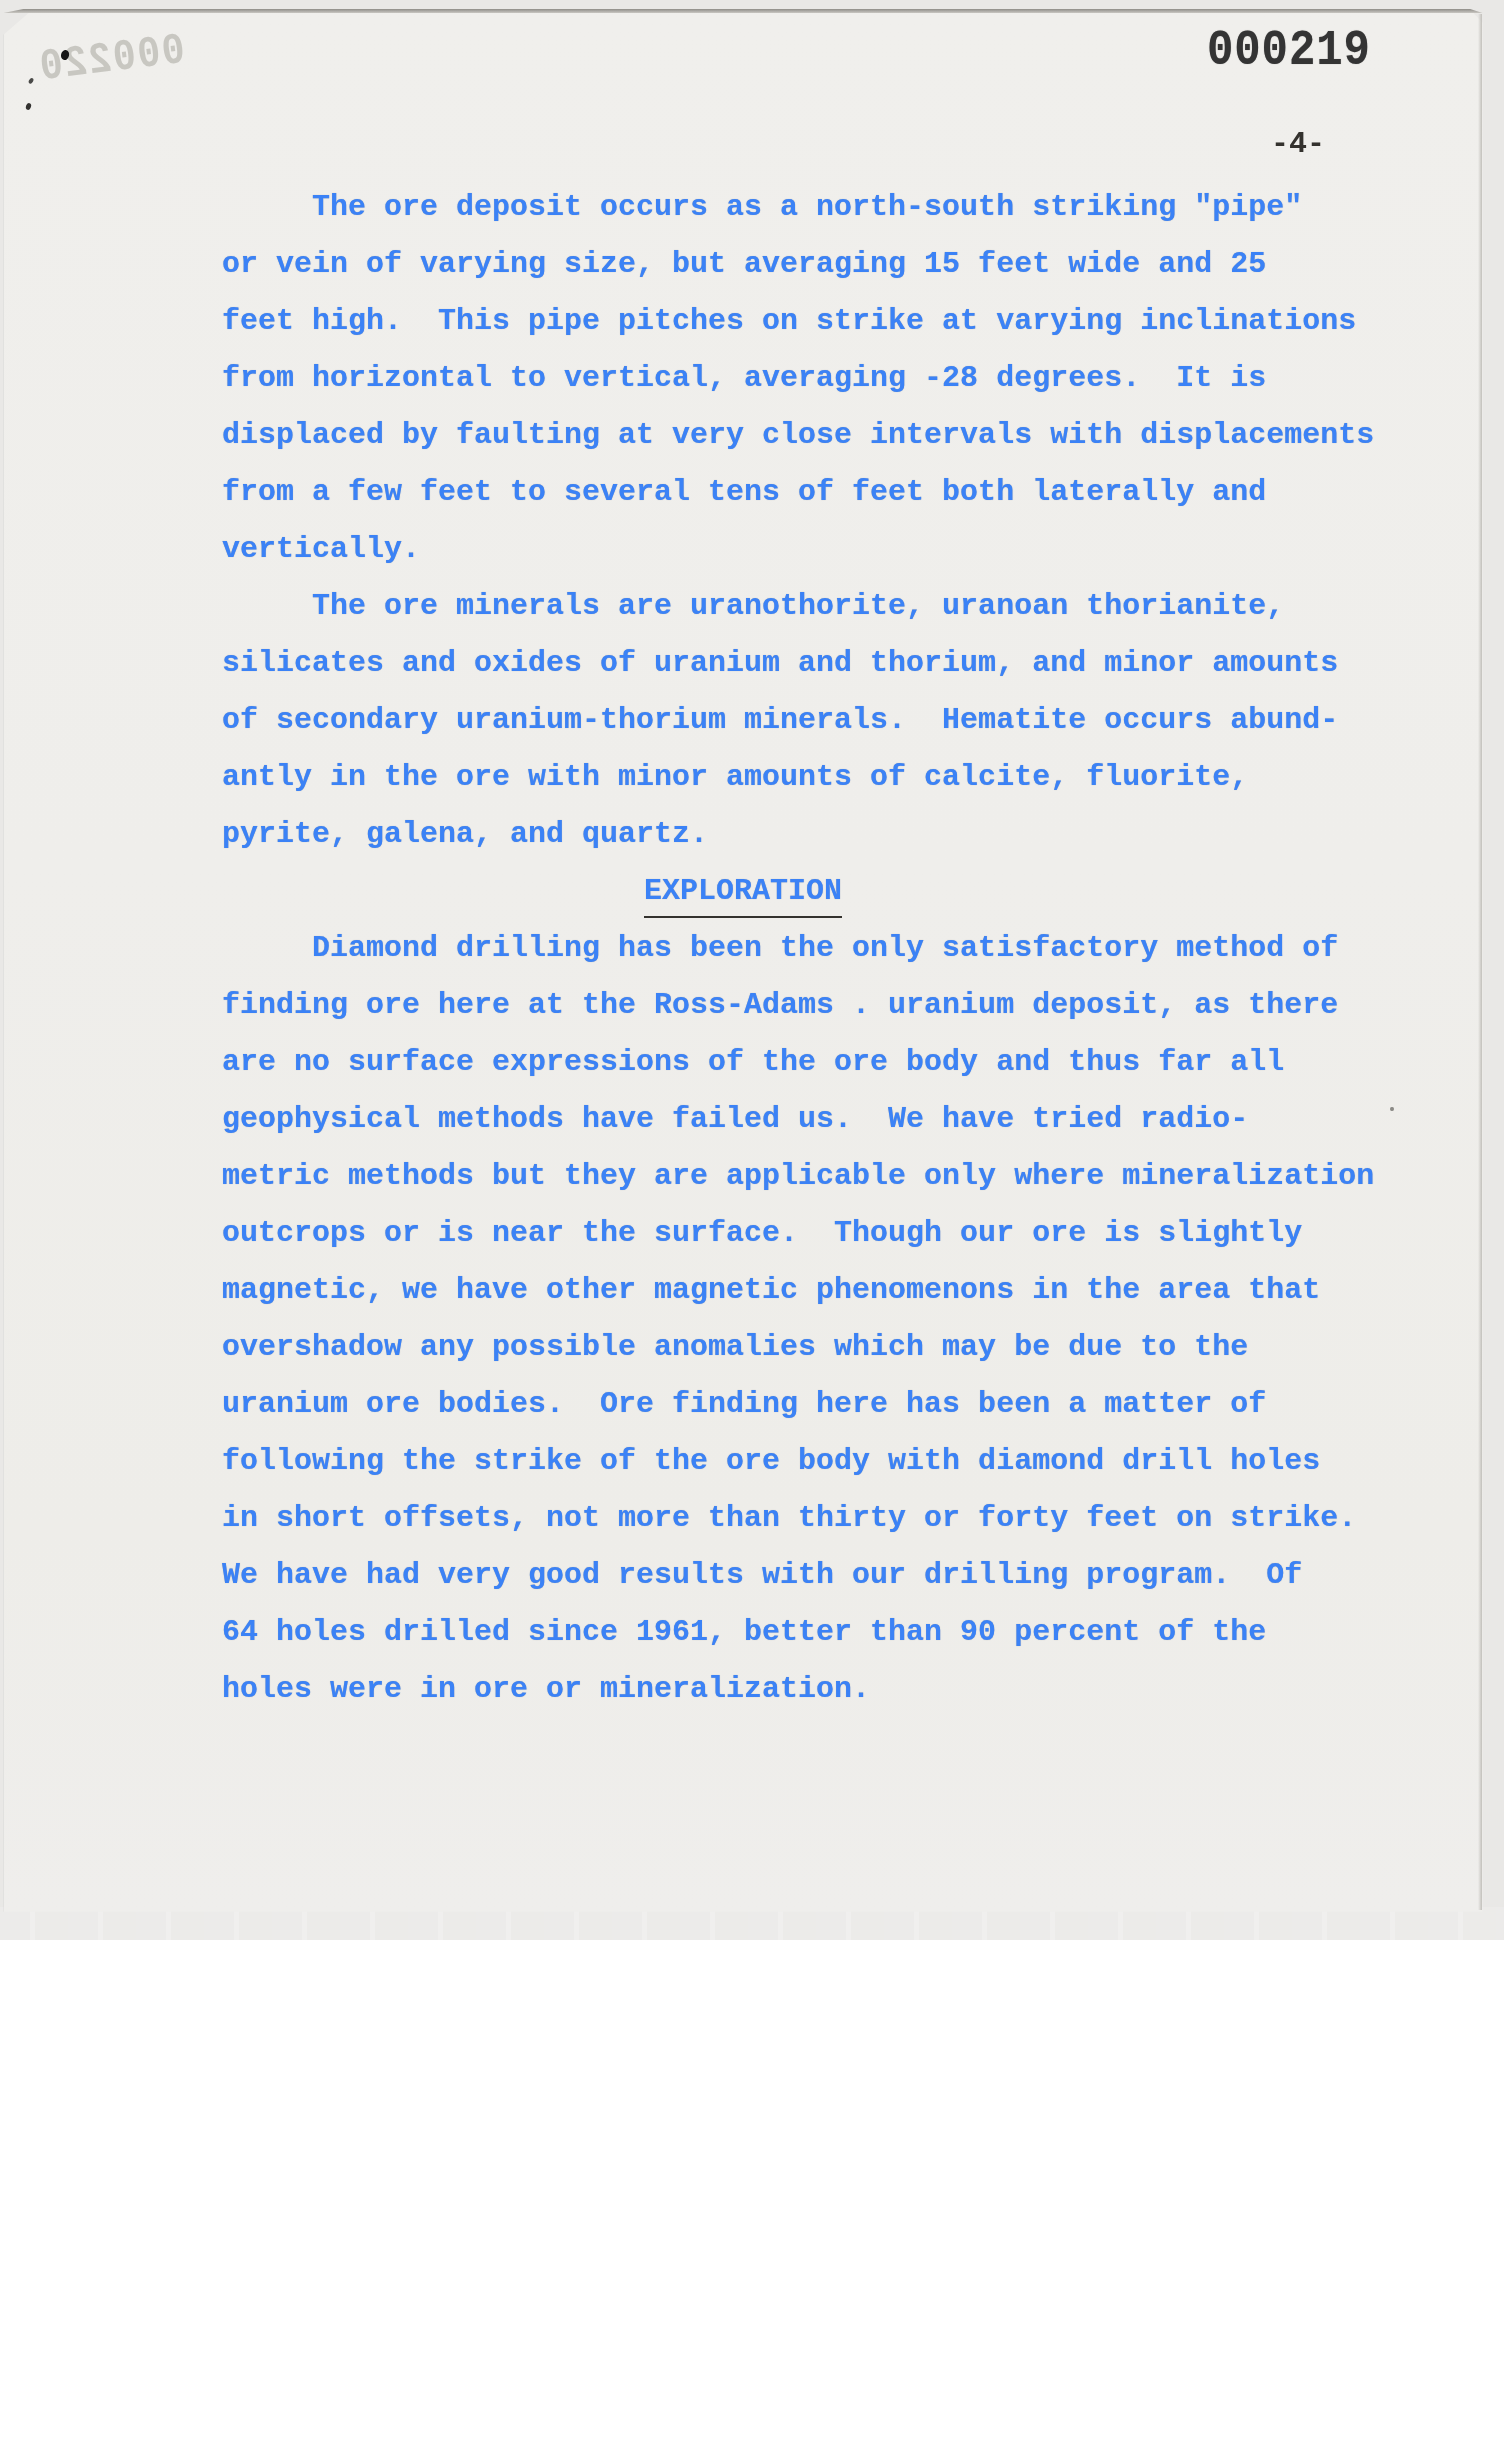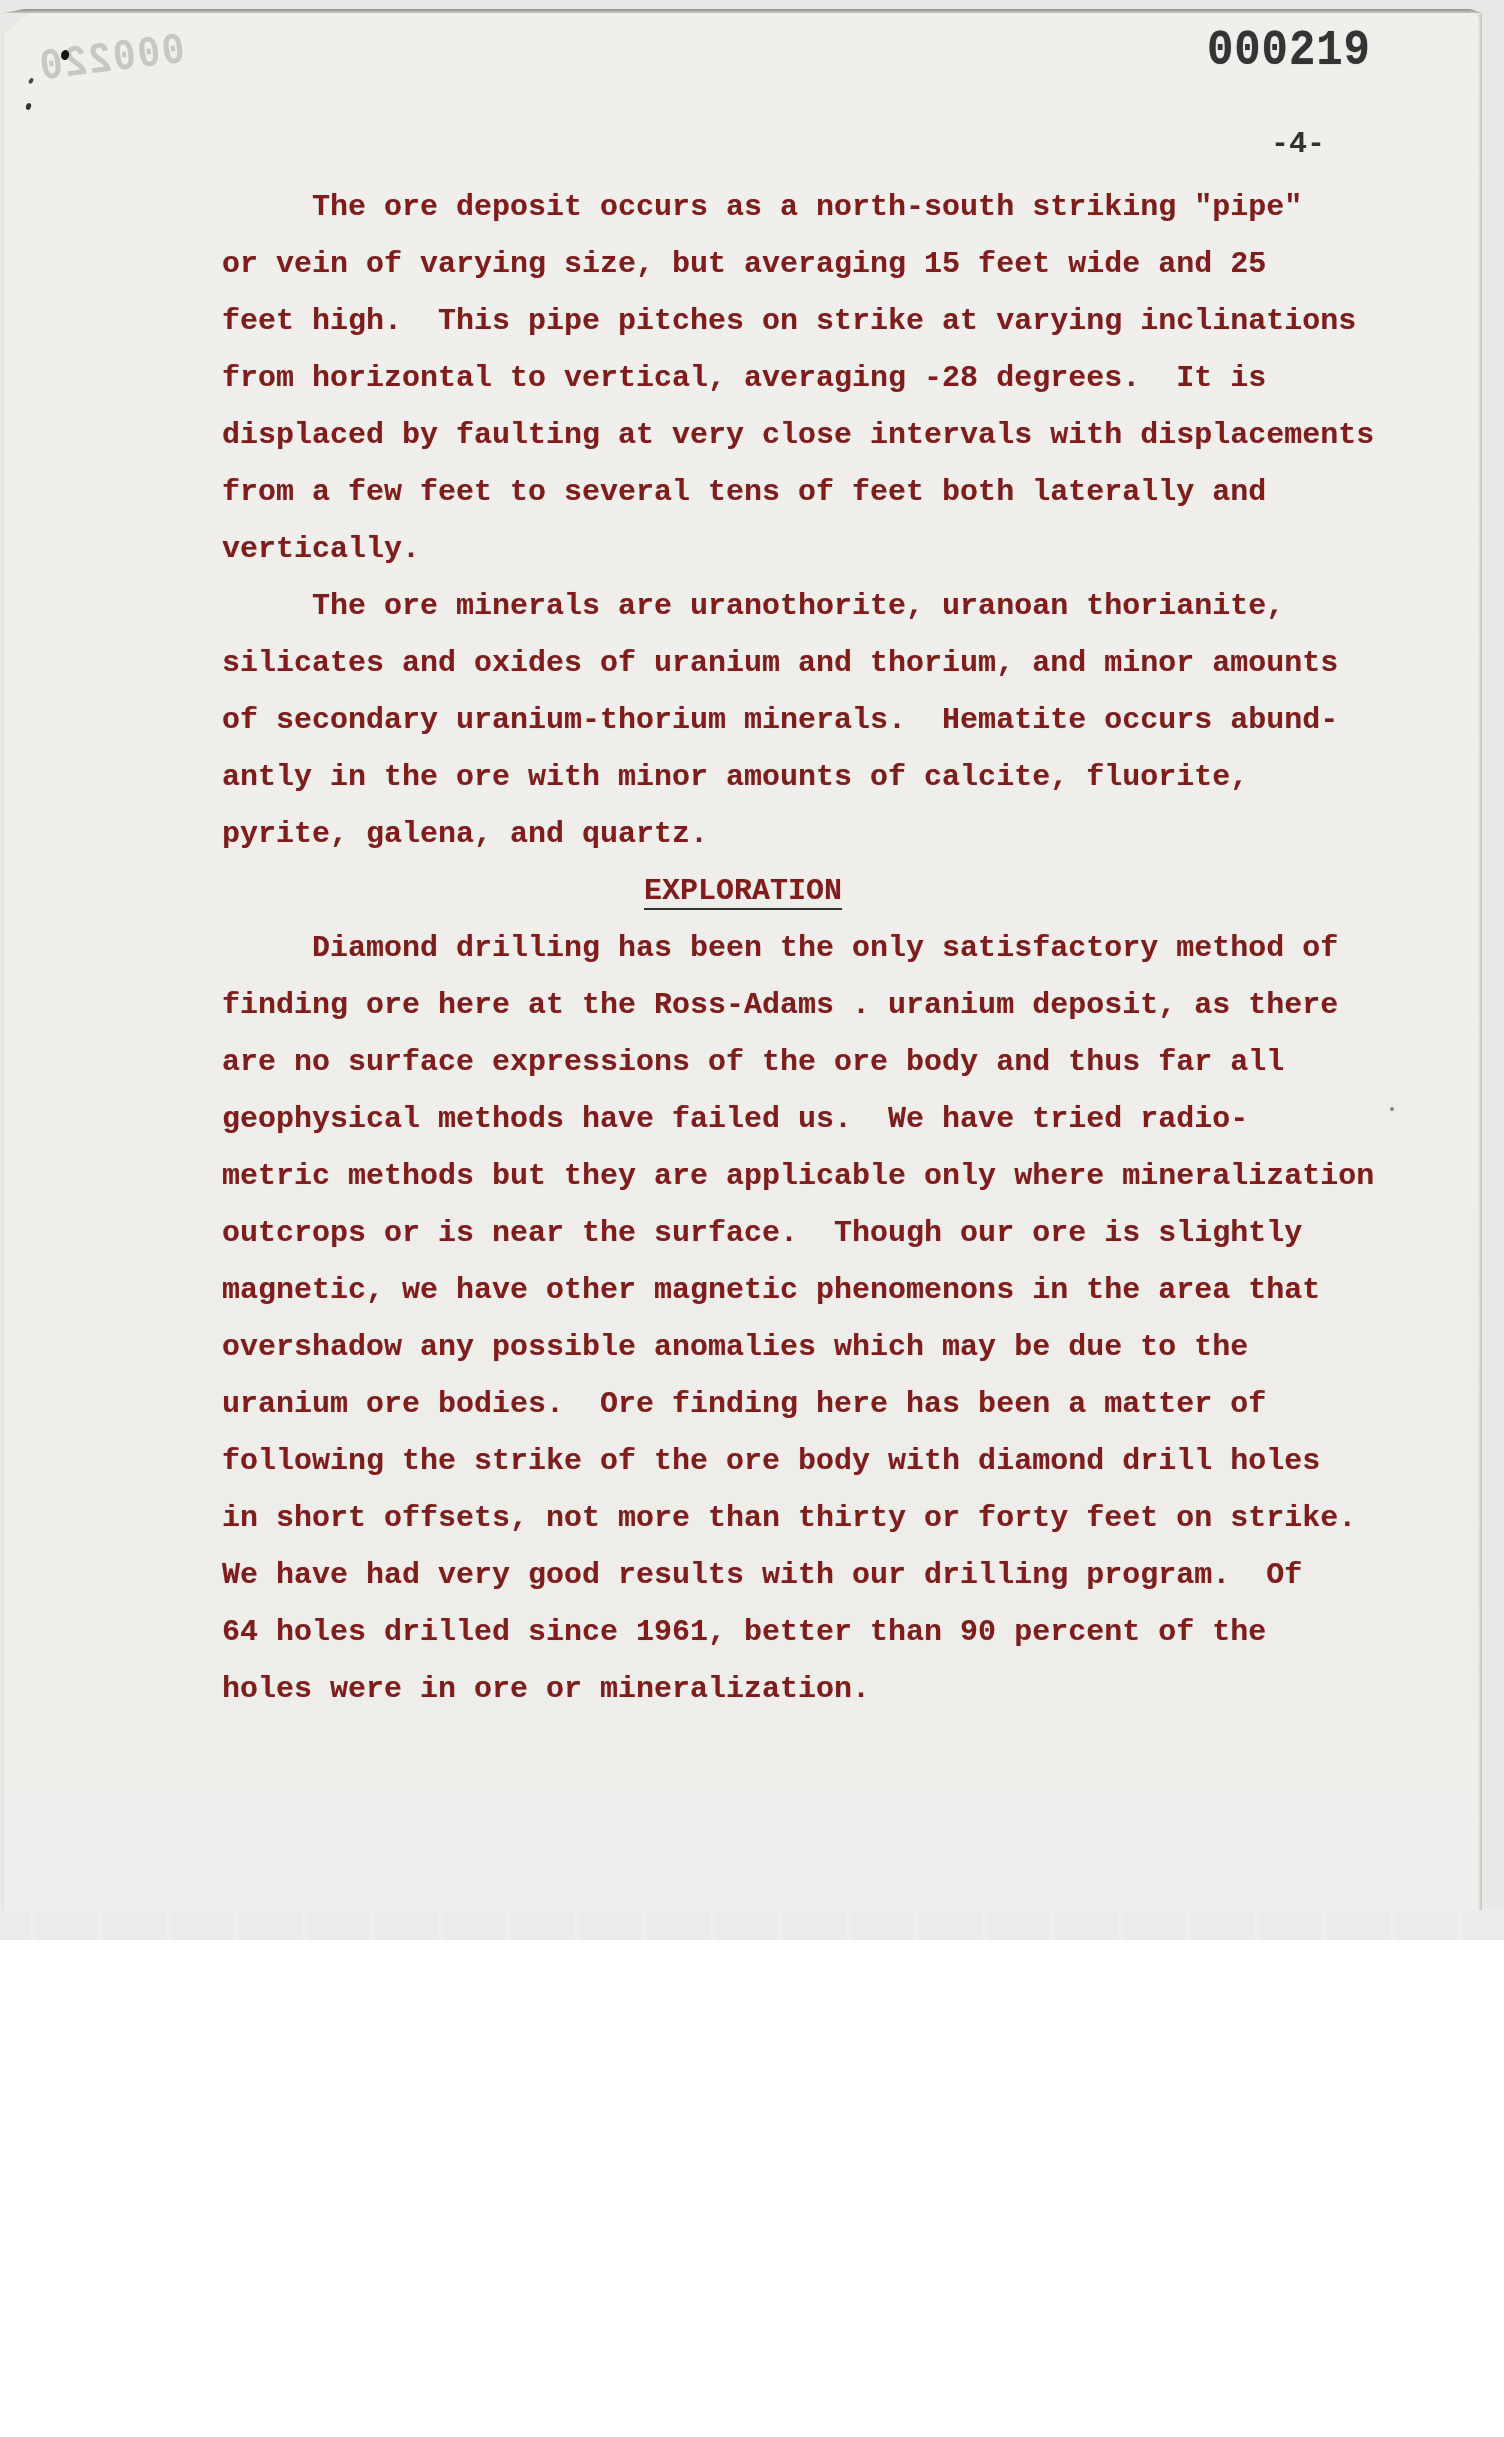--- a/index.html
+++ b/index.html
@@ -28,27 +28,27 @@
     background:linear-gradient(180deg,#8f8d88,#c9c7c2);
     clip-path:polygon(30px 0px,1466px 0px,1479px 4.4px,0px 4.4px,21px 0px);
   }
   .paper-right-edge{
     position:absolute;left:1478px;top:14px;width:3.5px;height:1896px;
     background:linear-gradient(90deg,rgba(0,0,0,0),#c2c0bb);
   }
   
   .doc-body{
     position:absolute;left:222px;top:179px;width:1184px;
-    font-size:30px;line-height:57px;font-weight:bold;color:#7f1d1d;
+    font-size:30px;line-height:57px;font-weight:bold;color:#3b82f6;
     white-space:pre;letter-spacing:0;
     text-shadow:0 0 0.9px rgba(52,50,46,.35);
   }
   .doc-body .line{height:57px;}
   .doc-body .heading-line{padding-left:422px;}
-  .underlined{border-bottom:2.6px solid #34322e;padding-bottom:0;}
+  .underlined{border-bottom:2.6px solid #34322e;padding-bottom:8px;}
   
   .doc-stamp{
     position:absolute;left:1207px;top:22.6px;
     font-size:44px;font-weight:bold;color:#343434;letter-spacing:0.9px;
     transform:scaleY(1.12);transform-origin:top left;
     text-shadow:0 0 0.9px rgba(0,0,0,.4);
   }
   
   .page-number{
     position:absolute;left:1271px;top:127px;

